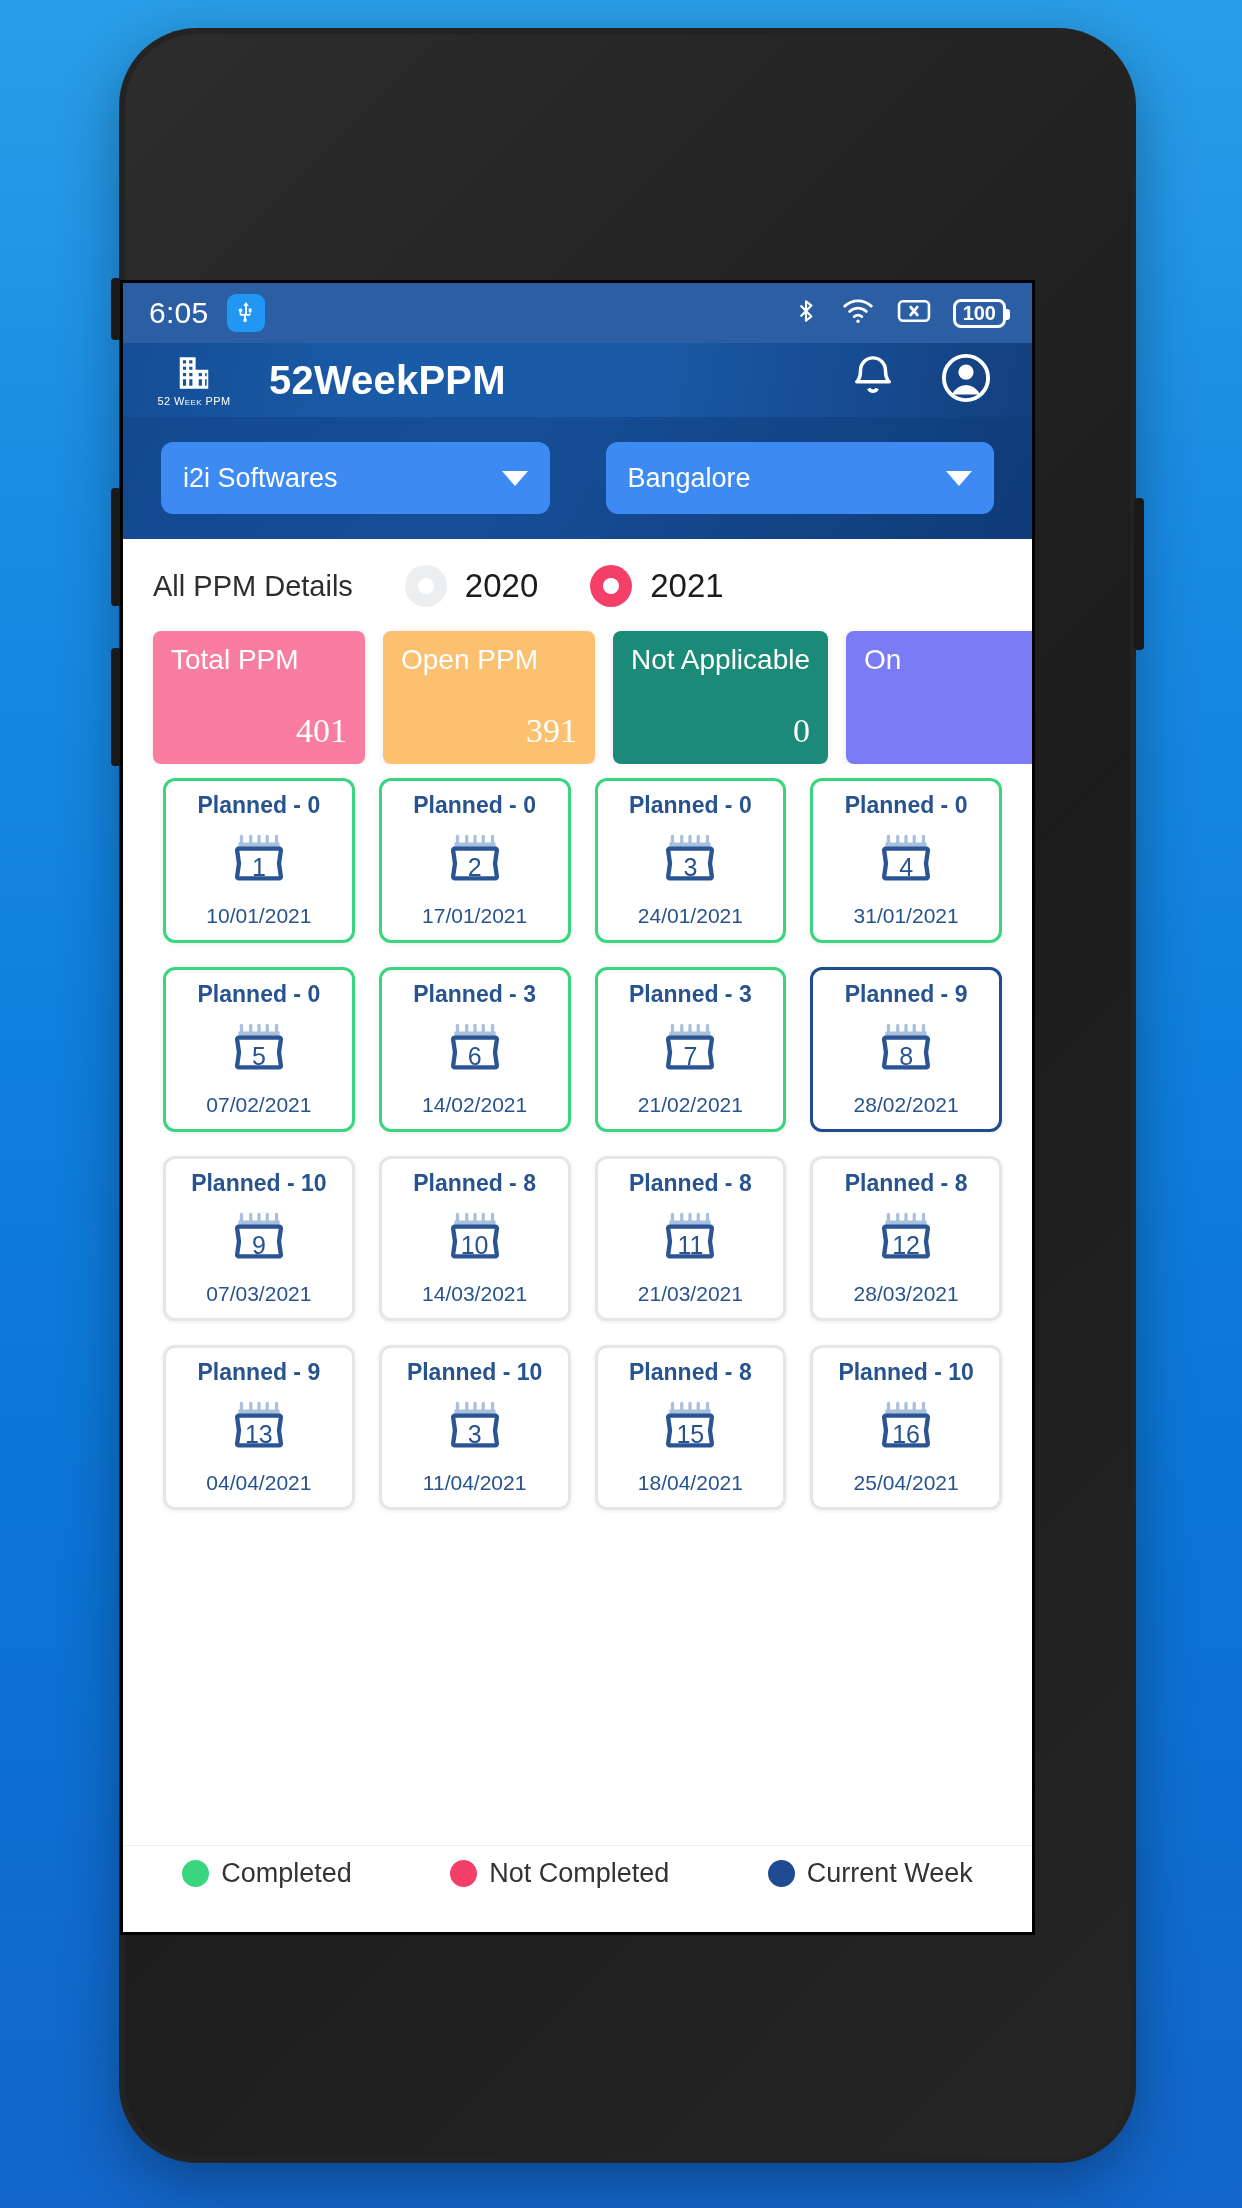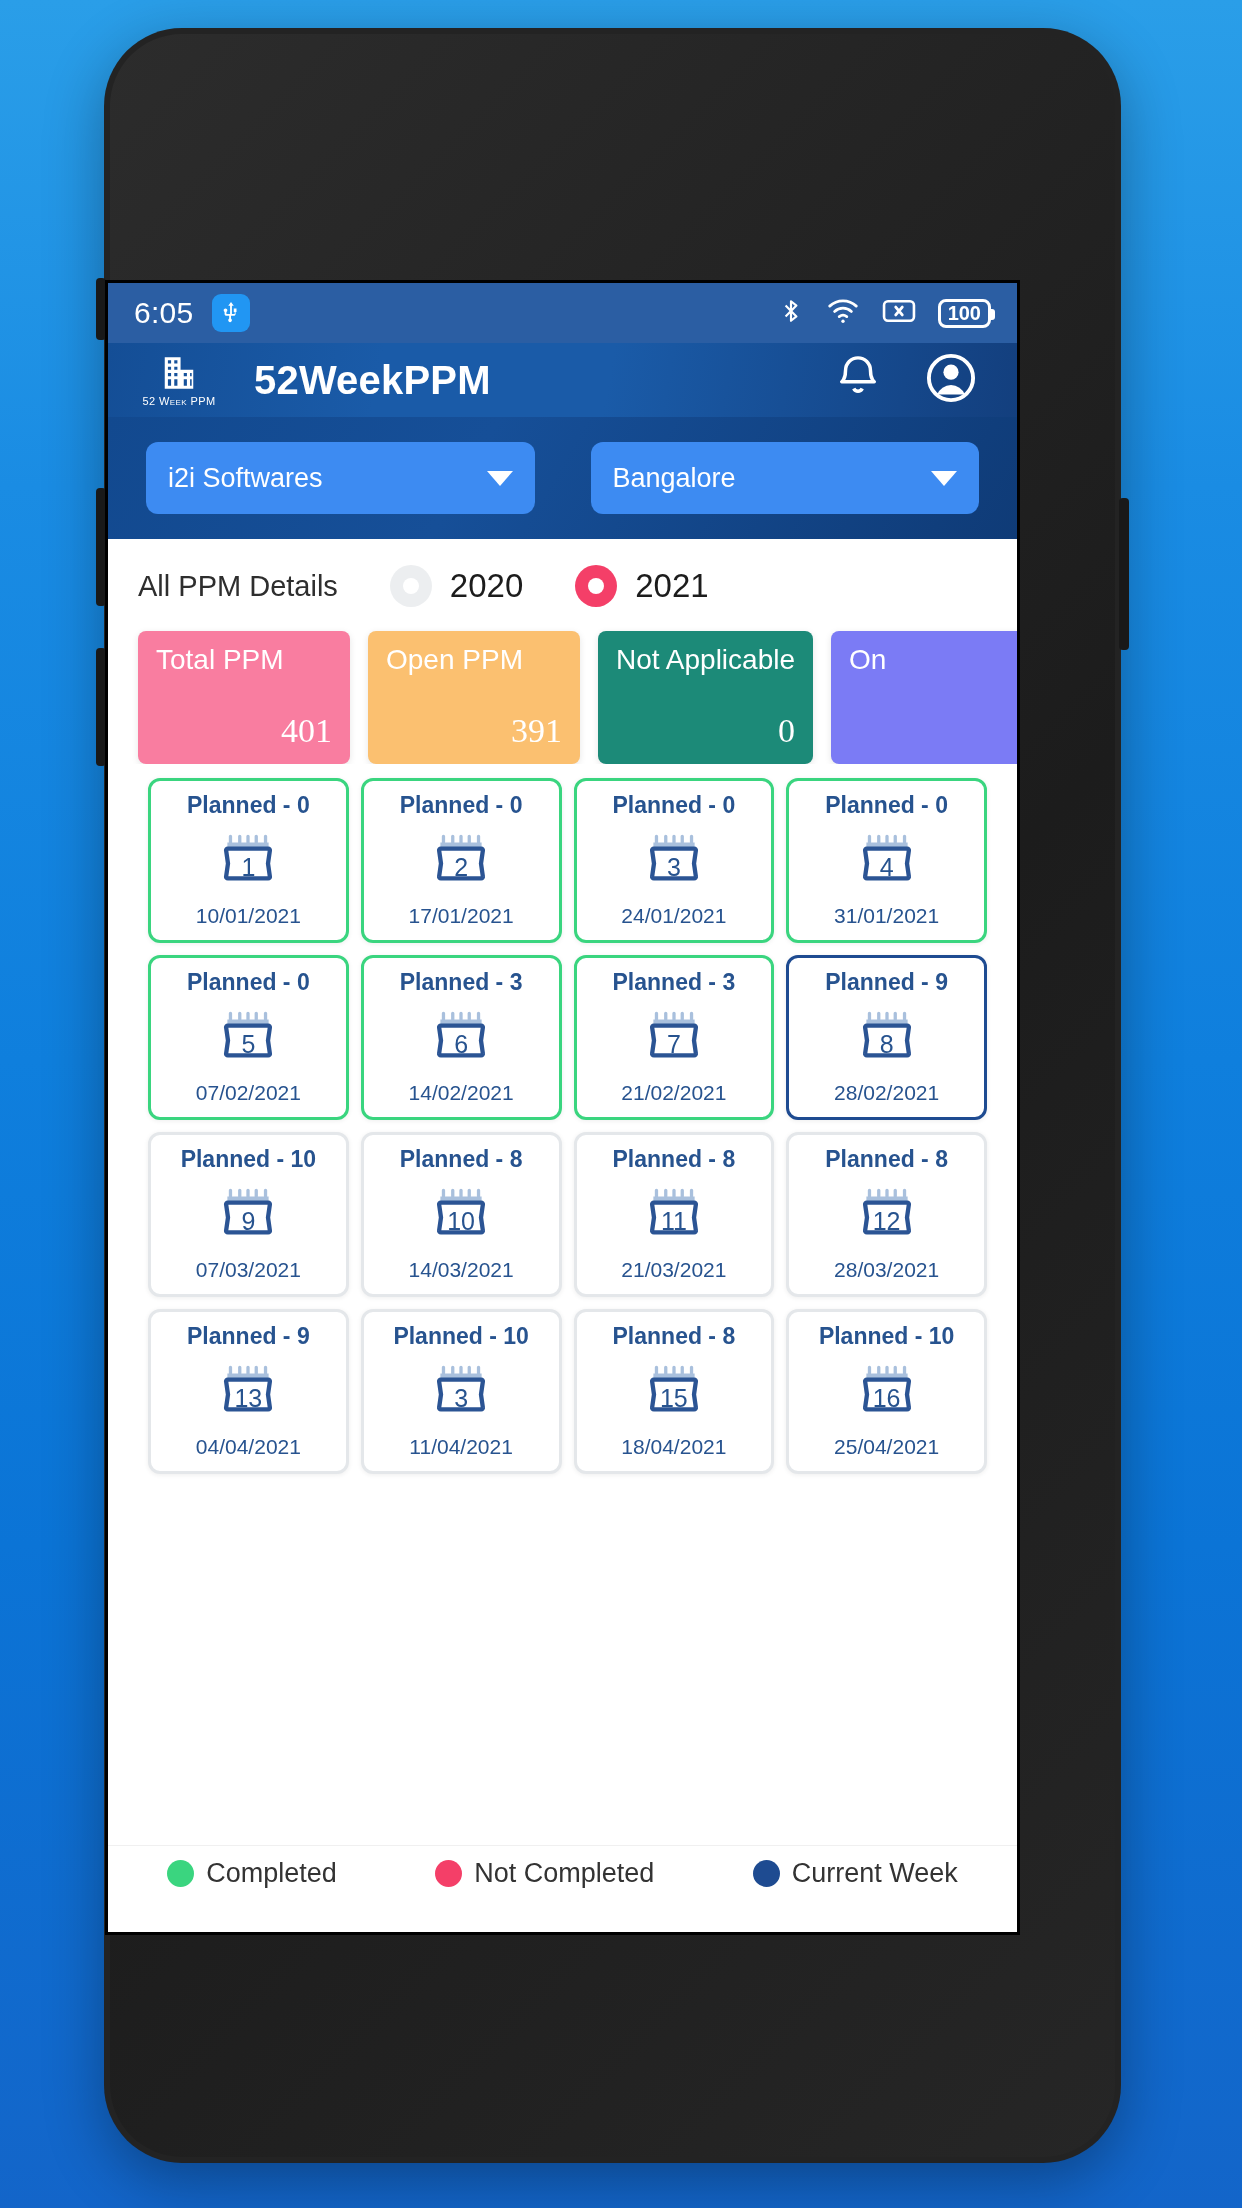--- a/index.html
+++ b/index.html
@@ -12,21 +12,21 @@
 
   body {
     font-family: "Liberation Sans", sans-serif;
     background: linear-gradient(180deg, #2a9ee8 0%, #1a8ce3 22%, #0f7fdd 48%, #0b74d6 70%, #1365c9 100%);
     position: relative;
   }
 
   
   #phone-frame {
     position: absolute;
-    left: 104px;
+    left: 119px;
     top: 28px;
     width: 1017px;
     height: 2135px;
     background: #232323;
     border-radius: 78px;
     box-shadow: 0 18px 60px rgba(0,0,0,0.32);
   }
   #phone-frame::before {
     content: "";
     position: absolute;
@@ -234,21 +234,21 @@
     margin-top: auto;
     align-self: flex-end;
     font-size: 34px;
     font-family: Liberation Serif, serif;
   }
 
   
   #week-grid {
     display: grid;
     grid-template-columns: repeat(4, 1fr);
-    gap: 12px;
+    gap: 24px;
     padding: 14px 30px 0 40px;
   }
   .week-card {
     height: 165px;
     border-radius: 12px;
     background: #fff;
     border: 3px solid #e4e7ea;
     display: flex;
     flex-direction: column;
     align-items: center;

